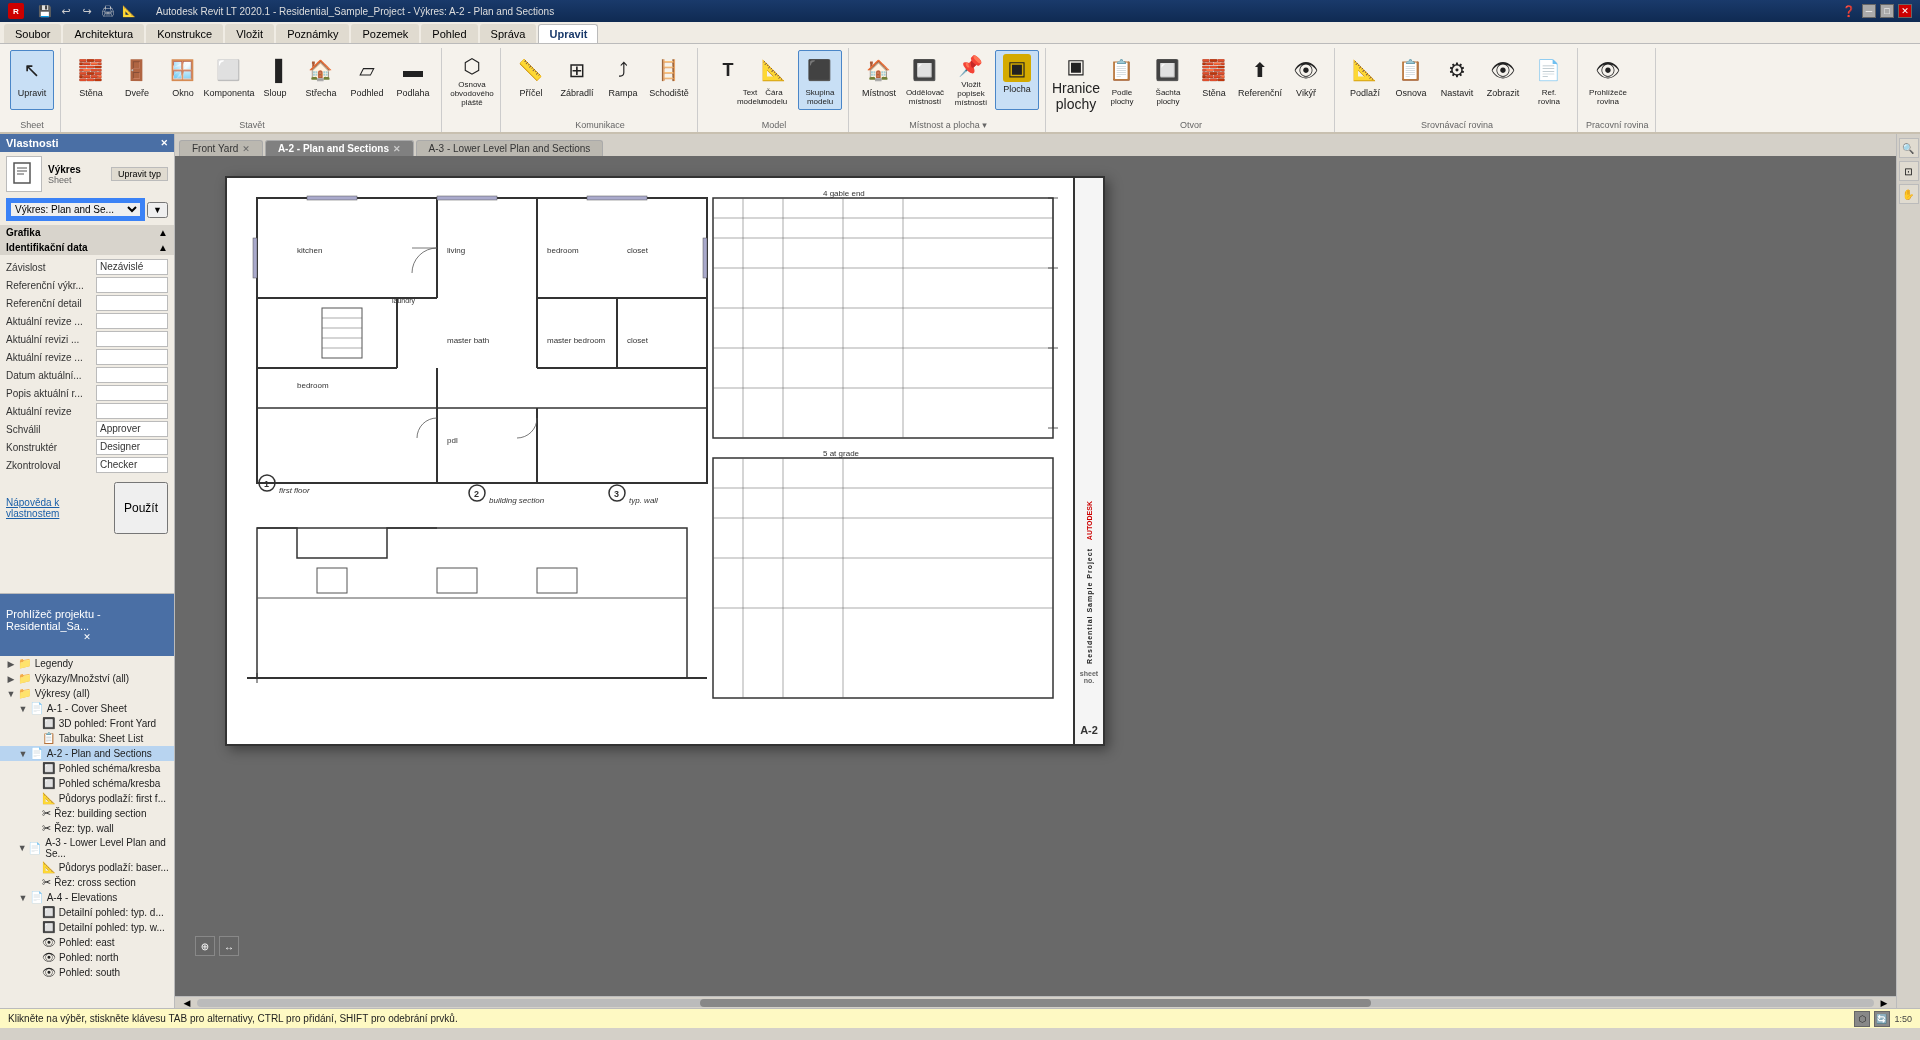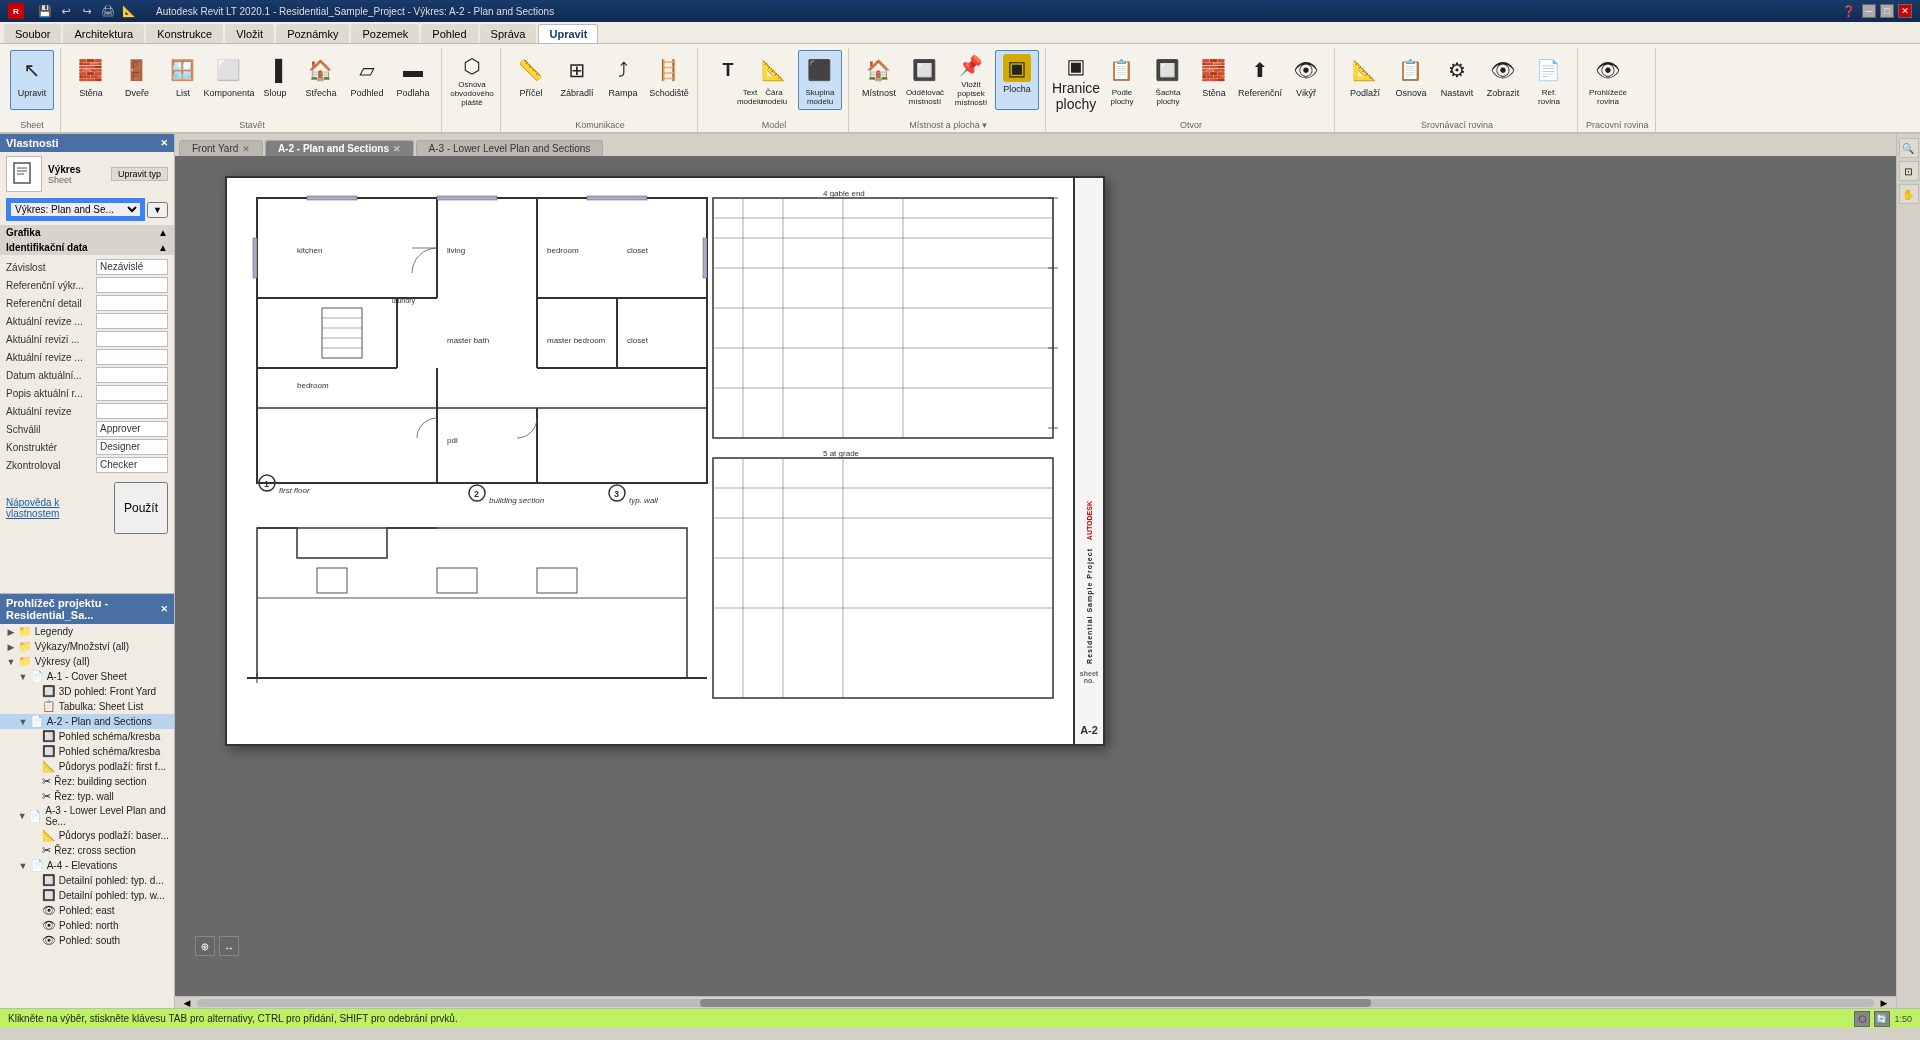--- a/index.html
+++ b/index.html
@@ -200,23 +200,24 @@
       flex: 1;
       background: #f0ece4;
       overflow-y: auto;
     }
     #project-browser-header {
       display: flex;
       align-items: center;
       justify-content: space-between;
       background: #4a6fa5;
       color: #fff;
-      padding: 3px 6px;
+      padding: 14px 6px;
       font-size: 11px;
-      font-weight: bold;
+      font-weight: normal;
+      flex-direction: column;
     }
     .tree-item {
       display: flex;
       align-items: center;
       padding: 1px 0;
       cursor: pointer;
       font-size: 10px;
       color: #222;
     }
     .tree-item.selected { background: #b8d4f0; }
@@ -313,21 +314,21 @@
       display: flex;
       align-items: center;
       justify-content: center;
       font-size: 10px;
       cursor: pointer;
     }
 
     
     #statusbar {
       height: 20px;
-      background: #bef264;
+      background: #fef9c3;
       border-top: 1px solid #bbb;
       display: flex;
       align-items: center;
       padding: 0 8px;
       font-size: 10px;
       color: #222;
       gap: 10px;
     }
 
     
@@ -423,21 +424,21 @@
       <div class="ribbon-btn">
         <div class="ribbon-btn-icon">🧱</div>
         <span>Stěna</span>
       </div>
       <div class="ribbon-btn">
         <div class="ribbon-btn-icon">🚪</div>
         <span>Dveře</span>
       </div>
       <div class="ribbon-btn">
         <div class="ribbon-btn-icon">🪟</div>
-        <span>List</span>
+        <span>Okno</span>
       </div>
       <div class="ribbon-btn">
         <div class="ribbon-btn-icon">⬜</div>
         <span>Komponenta</span>
       </div>
       <div class="ribbon-btn">
         <div class="ribbon-btn-icon">▐</div>
         <span>Sloup</span>
       </div>
       <div class="ribbon-btn">

